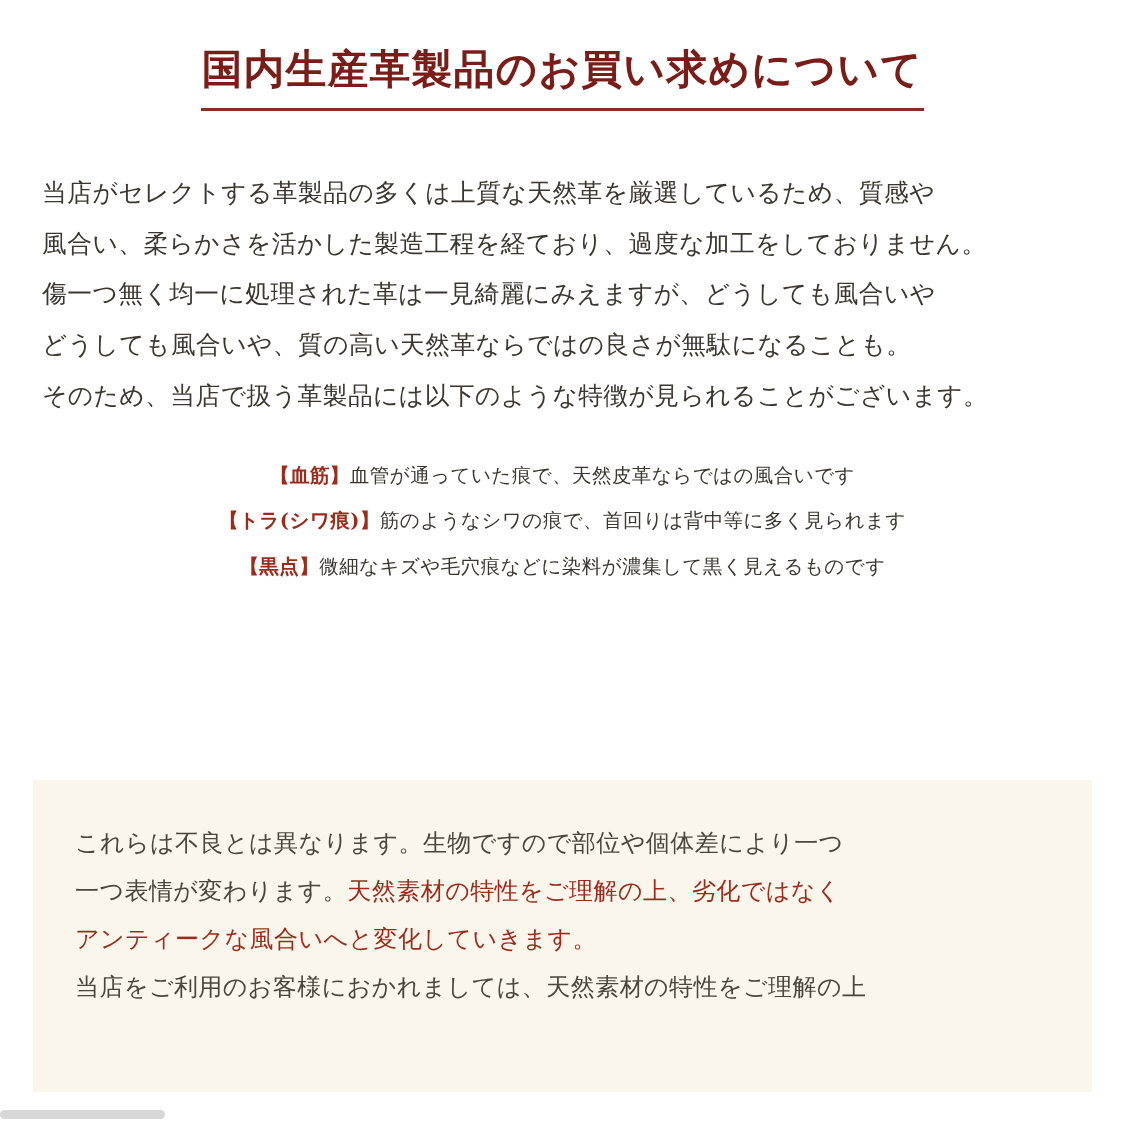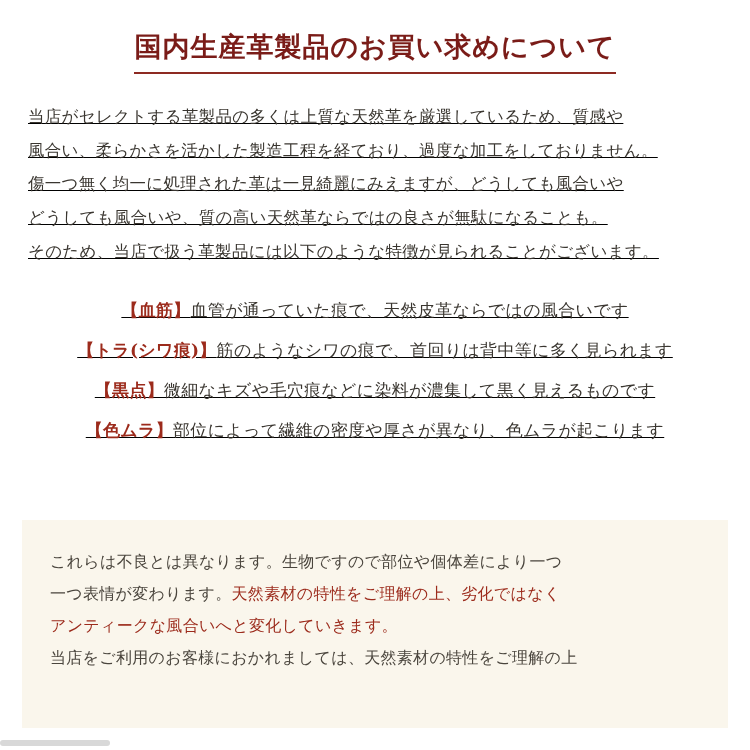--- a/index.html
+++ b/index.html
@@ -12,56 +12,55 @@
     background: #ffffff;
     font-family: "DejaVu Serif", "Liberation Serif", serif;
     overflow: hidden;
   }
   .page {
     position: relative;
     width: 750px;
     height: 750px;
     box-sizing: border-box;
     background: #ffffff;
-    text-decoration: underline;
   }
 
   
   .title-wrap {
     padding-top: 30px;
     text-align: center;
   }
   .title {
     display: inline-block;
     font-size: 27px;
     font-weight: bold;
     color: #7a1c18;
     letter-spacing: 1px;
     padding-bottom: 8px;
     border-bottom: 2px solid #8d2a22;
     line-height: 1.25;
   }
 
   
   .intro {
-    margin: 26px 28px 0 28px;
+    margin: 38px 28px 0 28px;
     font-size: 16.5px;
     color: #3a3630;
     line-height: 2.05;
     letter-spacing: 0.3px;
     text-align: left;
   }
   .intro div {
     white-space: nowrap;
   }
 
   
   .features {
     margin: 22px 22px 0 22px;
-    font-size: 17px;
+    font-size: 13px;
     color: #3a3630;
     line-height: 2.35;
     text-align: center;
     letter-spacing: 0.3px;
   }
   .feature-row {
     white-space: nowrap;
   }
   .feature-tag {
     color: #9c2b1c;
@@ -140,23 +139,20 @@
   <div class="features">
     <div class="feature-row">
       <span class="feature-tag">【血筋】</span><span class="feature-text">血管が通っていた痕で、天然皮革ならではの風合いです</span>
     </div>
     <div class="feature-row">
       <span class="feature-tag">【トラ(シワ痕)】</span><span class="feature-text">筋のようなシワの痕で、首回りは背中等に多く見られます</span>
     </div>
     <div class="feature-row">
       <span class="feature-tag">【黒点】</span><span class="feature-text">微細なキズや毛穴痕などに染料が濃集して黒く見えるものです</span>
     </div>
-    <div class="feature-row">
-      <span class="feature-tag">【色ムラ】</span><span class="feature-text">部位によって繊維の密度や厚さが異なり、色ムラが起こります</span>
-    </div>
   </div>
 
   <div class="note-box">
     <div class="note-line">
       <span>これらは不良とは異なります。生物ですので部位や個体差により一つ</span>
     </div>
     <div class="note-line">
       <span>一つ表情が変わります。</span><span class="hl">天然素材の特性をご理解の上、</span><span class="hl">劣化ではなく</span>
     </div>
     <div class="note-line">

